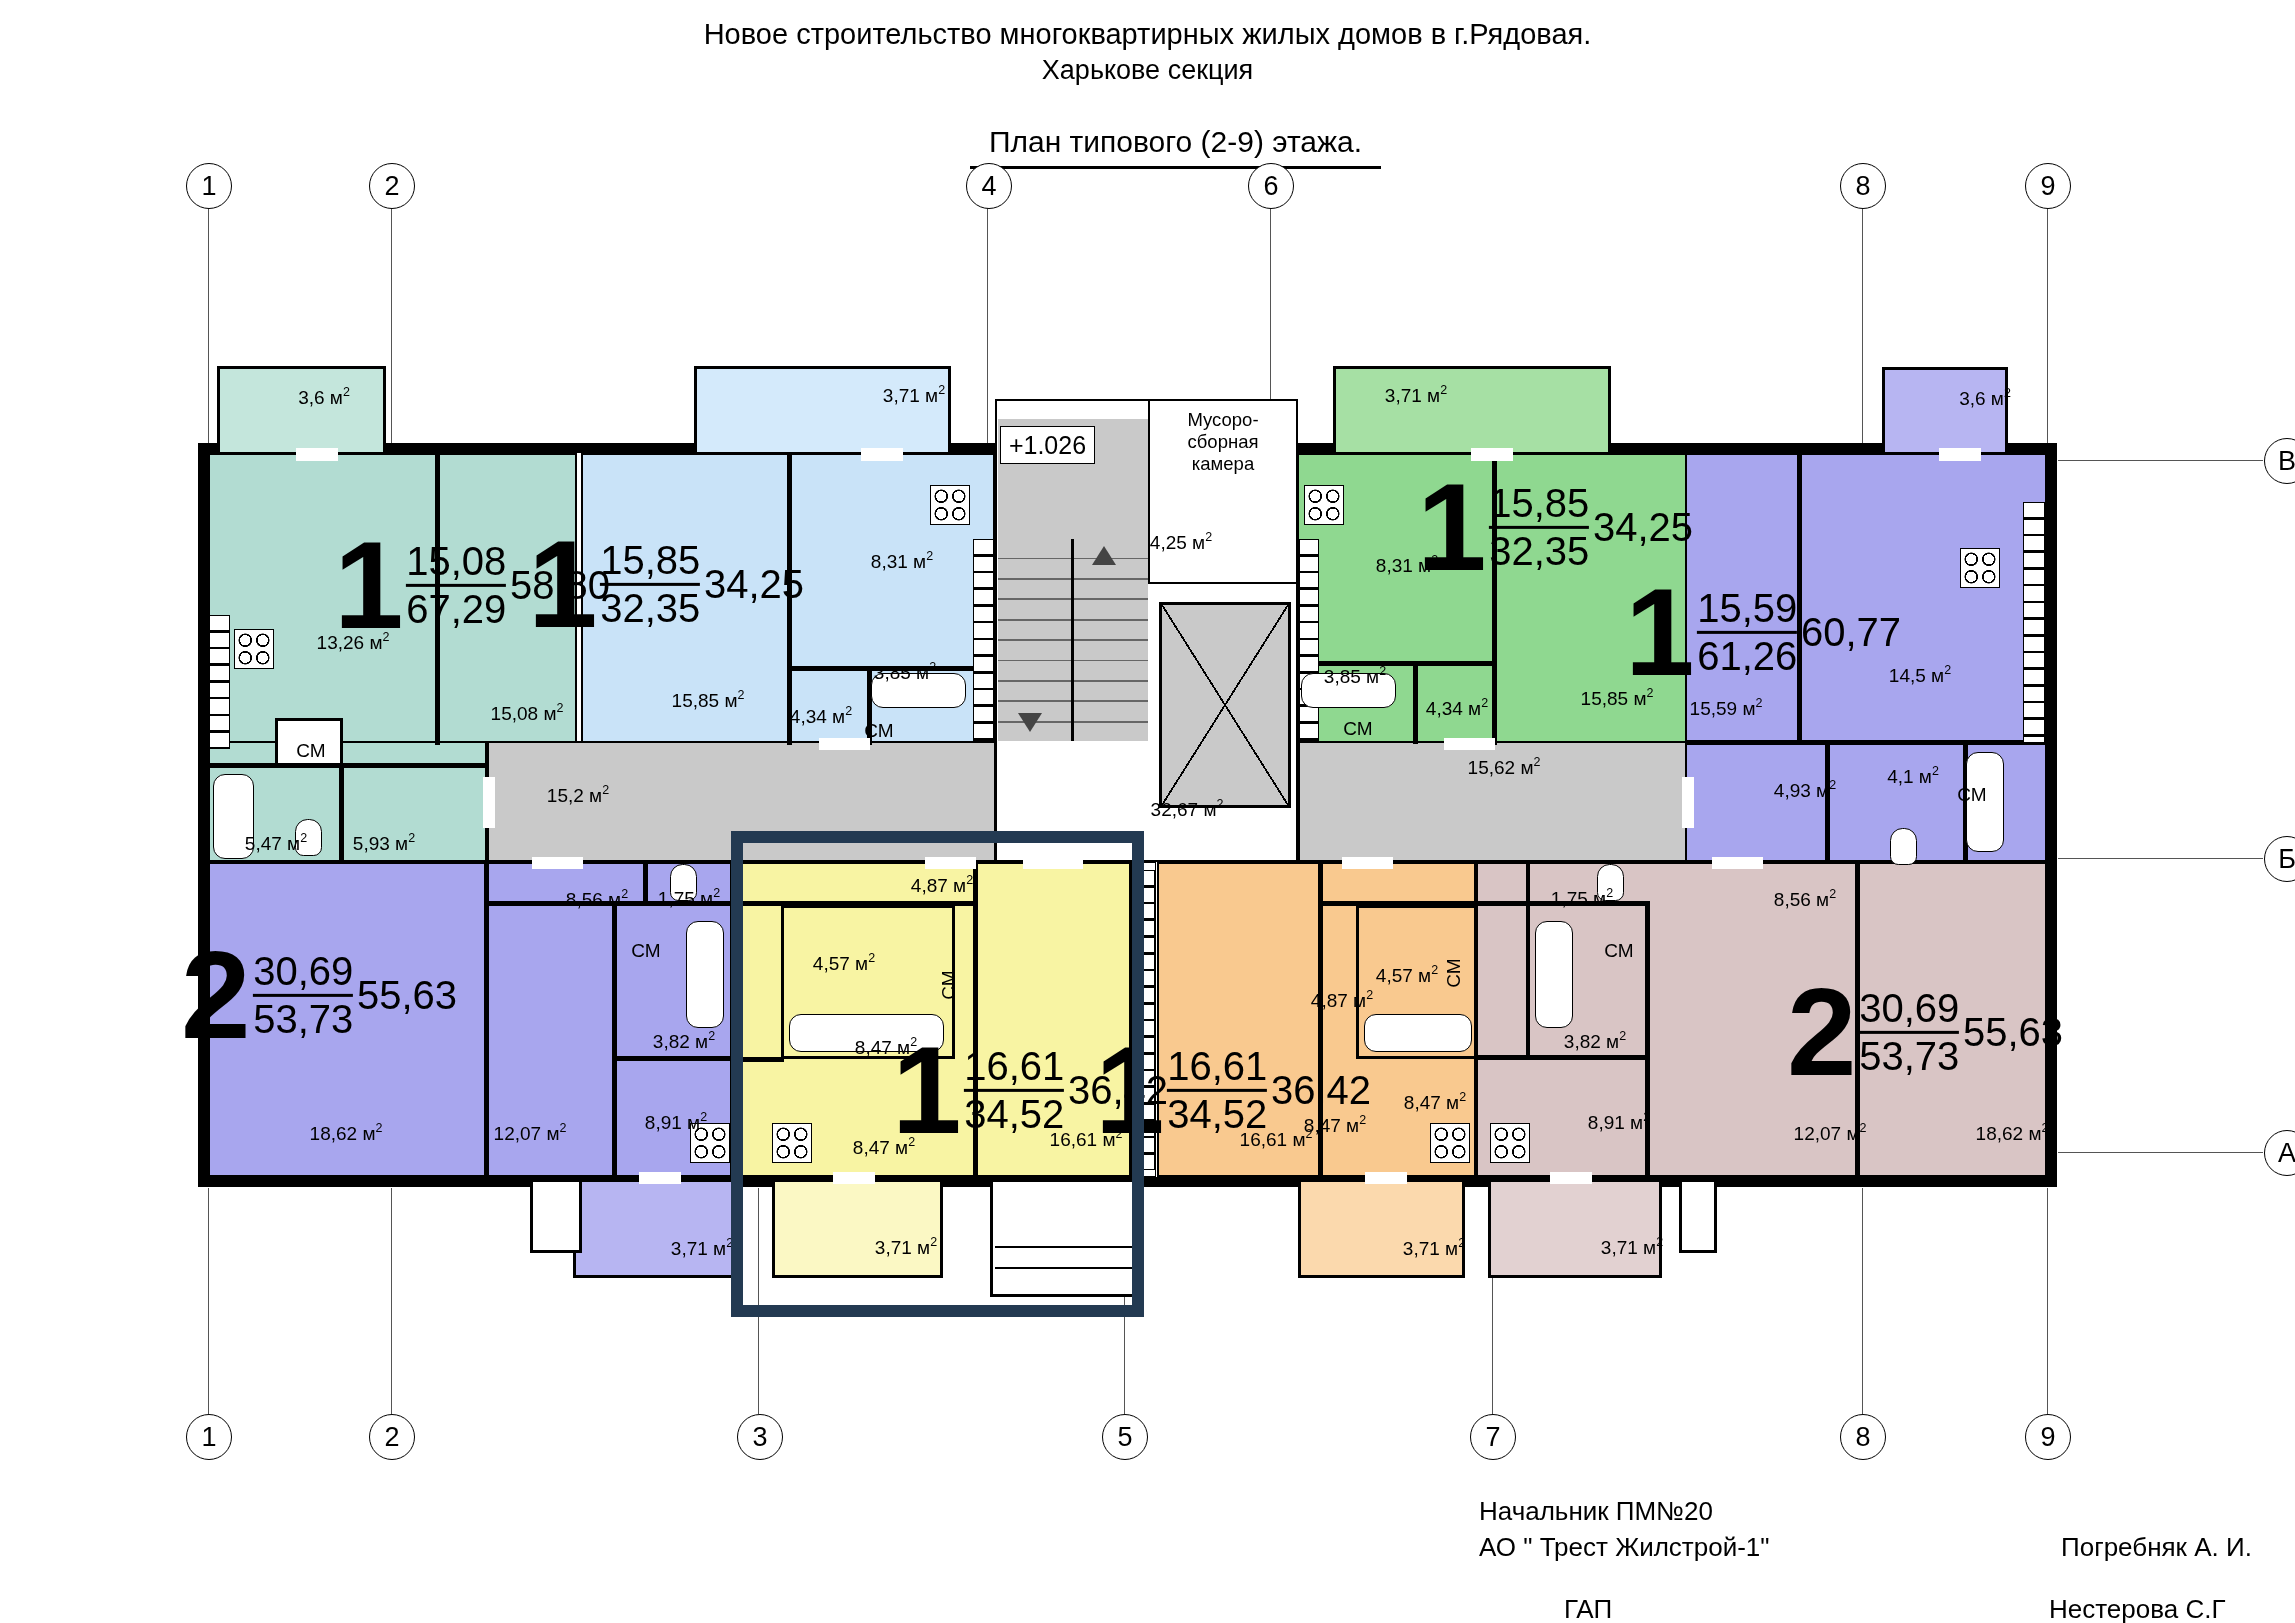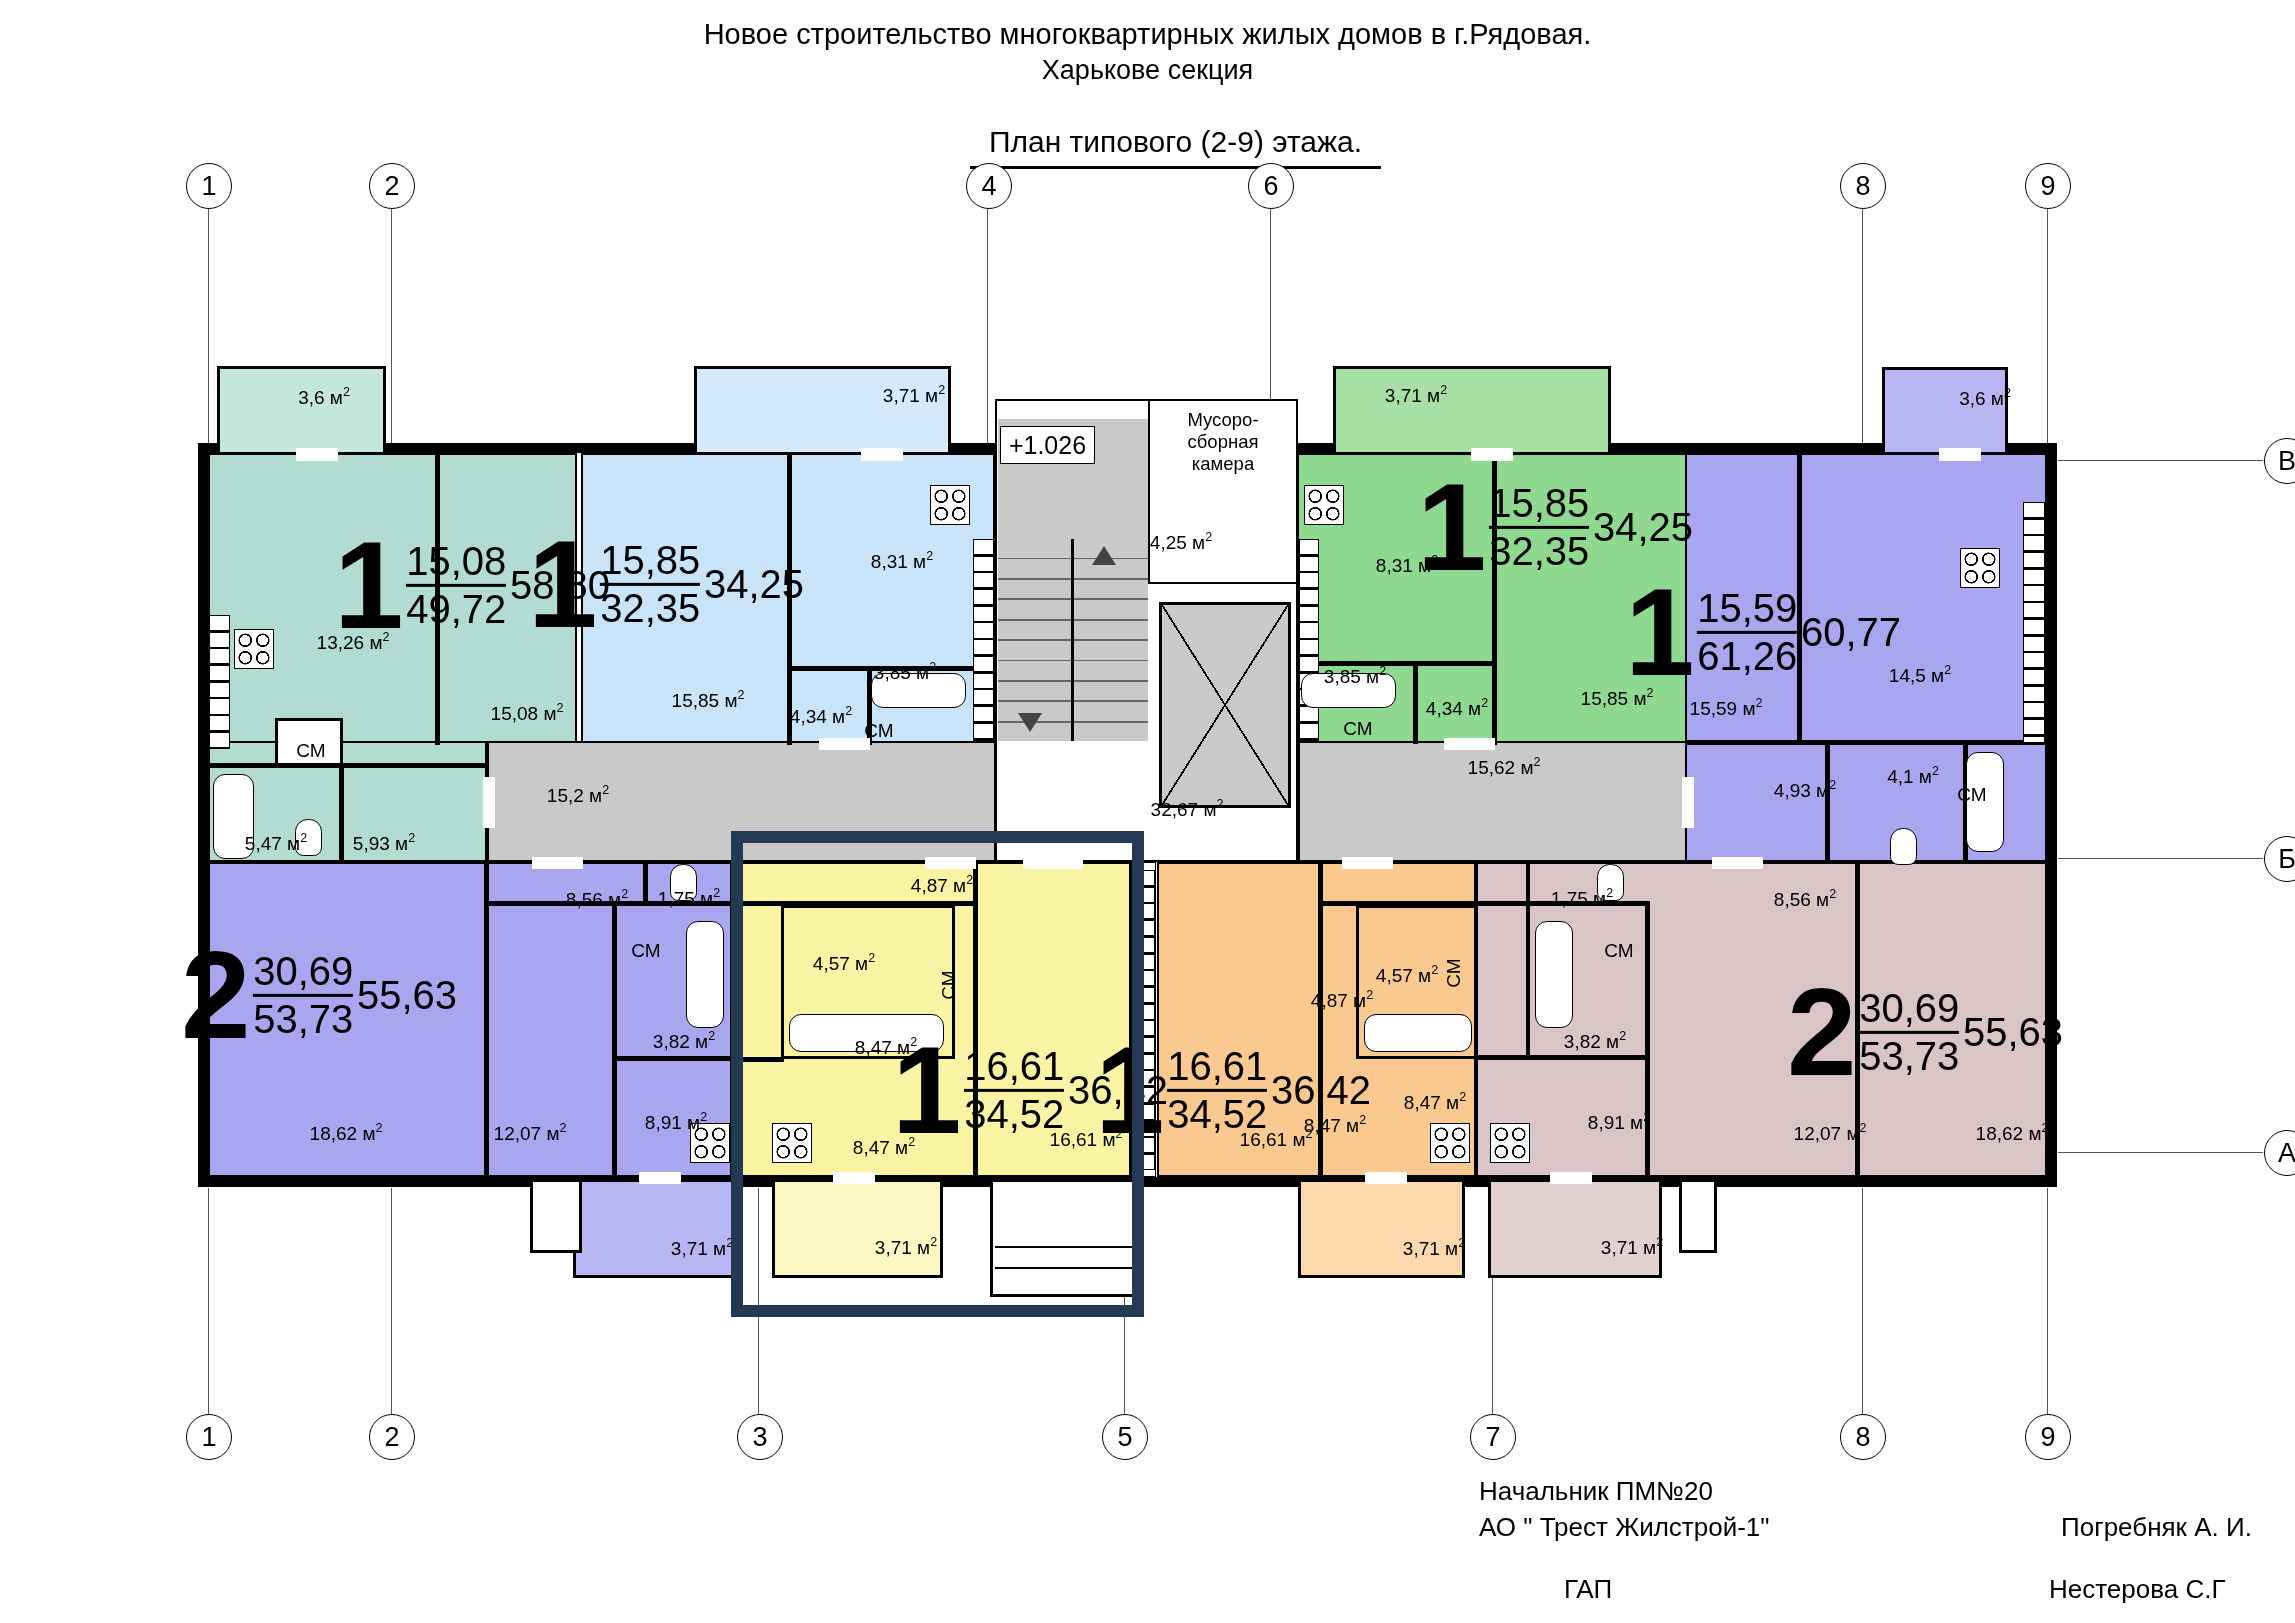--- a/index.html
+++ b/index.html
@@ -48,21 +48,21 @@
   .apt-label .fr i{font-style:normal;}
   .apt-label .fr i:first-child{border-bottom:3.2px solid #000;}
   .apt-label .tt{font-size:40px;margin-left:3.7px;}
   
   .axis-bubble{position:absolute;width:44px;height:44px;border:1.4px solid #000;border-radius:50%;background:#fff;
     display:flex;align-items:center;justify-content:center;font-size:27px;z-index:8;}
   .axis-line{position:absolute;background:#555;z-index:0;}
   
   .hl{position:absolute;border:12px solid var(--highlight,#233a52);box-sizing:border-box;background:transparent;z-index:30;}
   
-  .sig{position:absolute;font-size:26px;white-space:nowrap;z-index:10;}
+  .sig{position:absolute;font-size:26px;white-space:nowrap;z-index:10;margin-top:20px;}
 </style>
 </head>
 <body>
 
 <div class="sheet">
 
   <div class="t1">Новое строительство многоквартирных жилых домов  в г.Рядовая.</div>
   <div class="t2">Харькове секция</div>
   <div class="t3w"><span class="t3">План типового (2-9) этажа.</span></div>
 
@@ -289,21 +289,21 @@
       <div class="room-label" style="left: 702px; top: 1248px;">3,71 м<sup>2</sup></div>
       <div class="room-label" style="left: 906px; top: 1247px;">3,71 м<sup>2</sup></div>
       <div class="room-label" style="left: 1434px; top: 1248px;">3,71 м<sup>2</sup></div>
       <div class="room-label" style="left: 1632px; top: 1247px;">3,71 м<sup>2</sup></div>
     </div>
   <div id="apts-layer">
       <div class="apt-label" style="left: 472px; top: 585px;">
         <span class="n">1</span>
         <span class="fr">
           <i>15,08</i>
-          <i>49,72</i>
+          <i>67,29</i>
         </span>
         <span class="tt">58,80</span>
       </div>
       <div class="apt-label" style="left: 666px; top: 584px;">
         <span class="n">1</span>
         <span class="fr">
           <i>15,85</i>
           <i>32,35</i>
         </span>
         <span class="tt">34,25</span>

